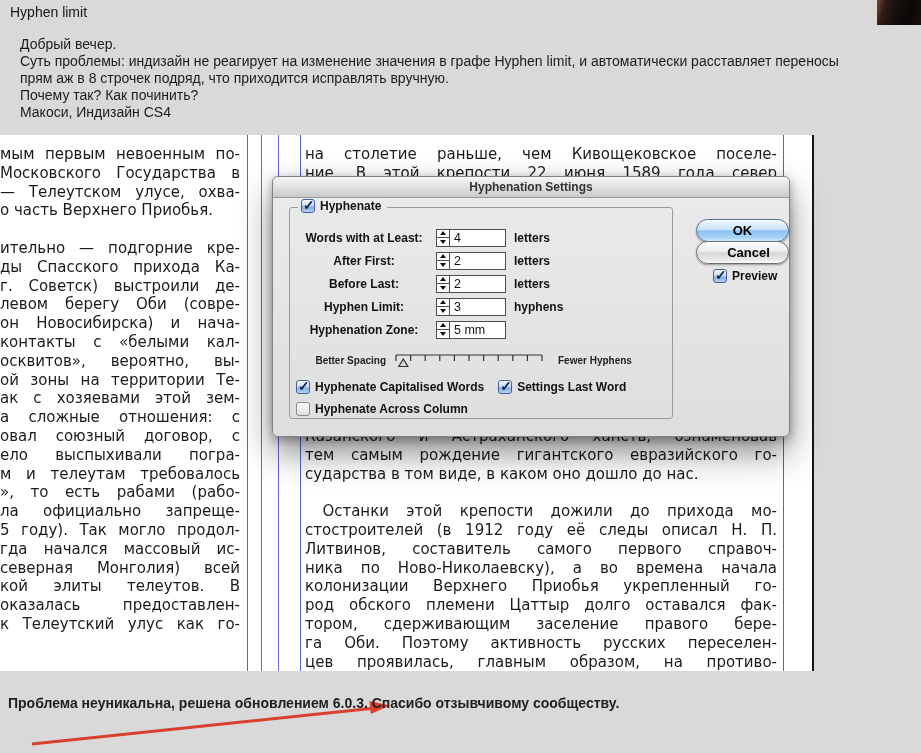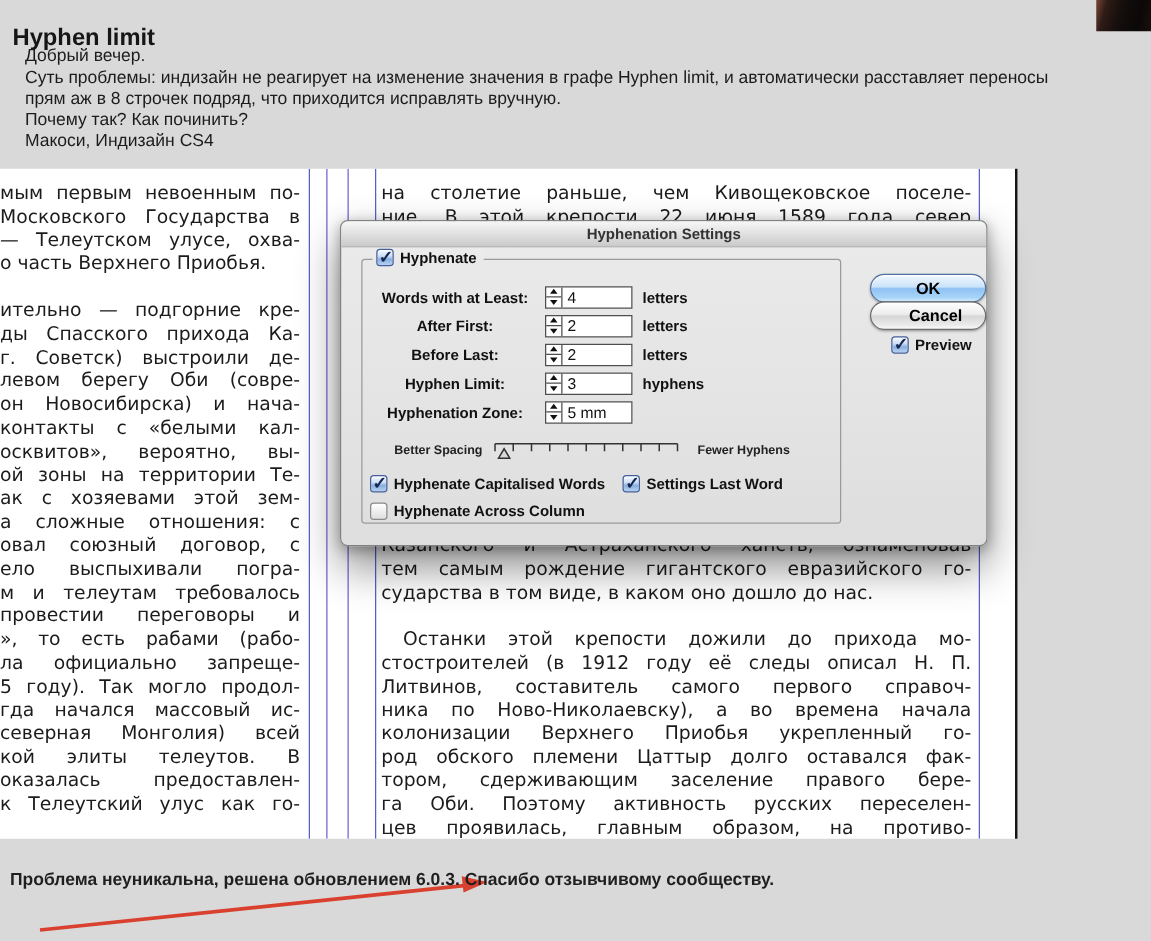--- a/index.html
+++ b/index.html
@@ -2,21 +2,21 @@
 <html><head>
 <meta charset="utf-8">
 <style>
   * { margin:0; padding:0; box-sizing:border-box; }
   html,body { width:921px; height:753px; }
   body { position:relative; background:#d9d9d9; font-family:"Liberation Sans",sans-serif; overflow:hidden; color:#1c1c1c; }
 
   
   .avatar { position:absolute; left:877px; top:0; width:44px; height:25px;
     background:linear-gradient(105deg,#7a4636 0%,#2e1b16 18%,#140e0c 45%,#0b0808 75%,#1a100d 100%); }
-  .page-title { position:absolute; left:10px; top:4px; font-size:19px; font-weight:bold; color:#161616;margin-top:16px; }
+  .page-title { position:absolute; left:10px; top:4px; font-size:14px; font-weight:normal; color:#161616; }
   .post { position:absolute; left:20px; top:36px; width:911px; font-size:14px; line-height:17px; color:#1c1c1c; }
   .post div { white-space:nowrap; overflow:hidden; }
 
   
   .doc { position:absolute; left:0; top:135px; width:814px; height:536px; background:#fff;
          border-right:2px solid #151515; overflow:hidden; }
   .guide { position:absolute; top:0; bottom:0; width:1px; }
   .guide.blue { background:#5560c8; }
   .guide.violet { background:#7b5fd6; }
   .col { position:absolute; top:10px; font-family:"DejaVu Sans",sans-serif; font-size:15px; color:#1b1b1b; }
@@ -105,21 +105,20 @@
       <div class="line j">левом берегу Оби (совре-</div>
       <div class="line j">он Новосибирска) и нача-</div>
       <div class="line j">контакты с «белыми кал-</div>
       <div class="line j">осквитов», вероятно, вы-</div>
       <div class="line j">ой зоны на территории Те-</div>
       <div class="line j">ак с хозяевами этой зем-</div>
       <div class="line j">а сложные отношения: с</div>
       <div class="line j">овал союзный договор, с</div>
       <div class="line j">ело выспыхивали погра-</div>
       <div class="line j">м и телеутам требовалось</div>
-      <div class="line j">провестии переговоры и</div>
       <div class="line j">», то есть рабами (рабо-</div>
       <div class="line j">ла официально запреще-</div>
       <div class="line j">5 году). Так могло продол-</div>
       <div class="line j">гда начался массовый ис-</div>
       <div class="line j">северная Монголия) всей</div>
       <div class="line j">кой элиты телеутов. В</div>
       <div class="line j">оказалась предоставлен-</div>
       <div class="line j">к Телеутский улус как го-</div>
     </div>
   <div class="col col-right" id="colR">

